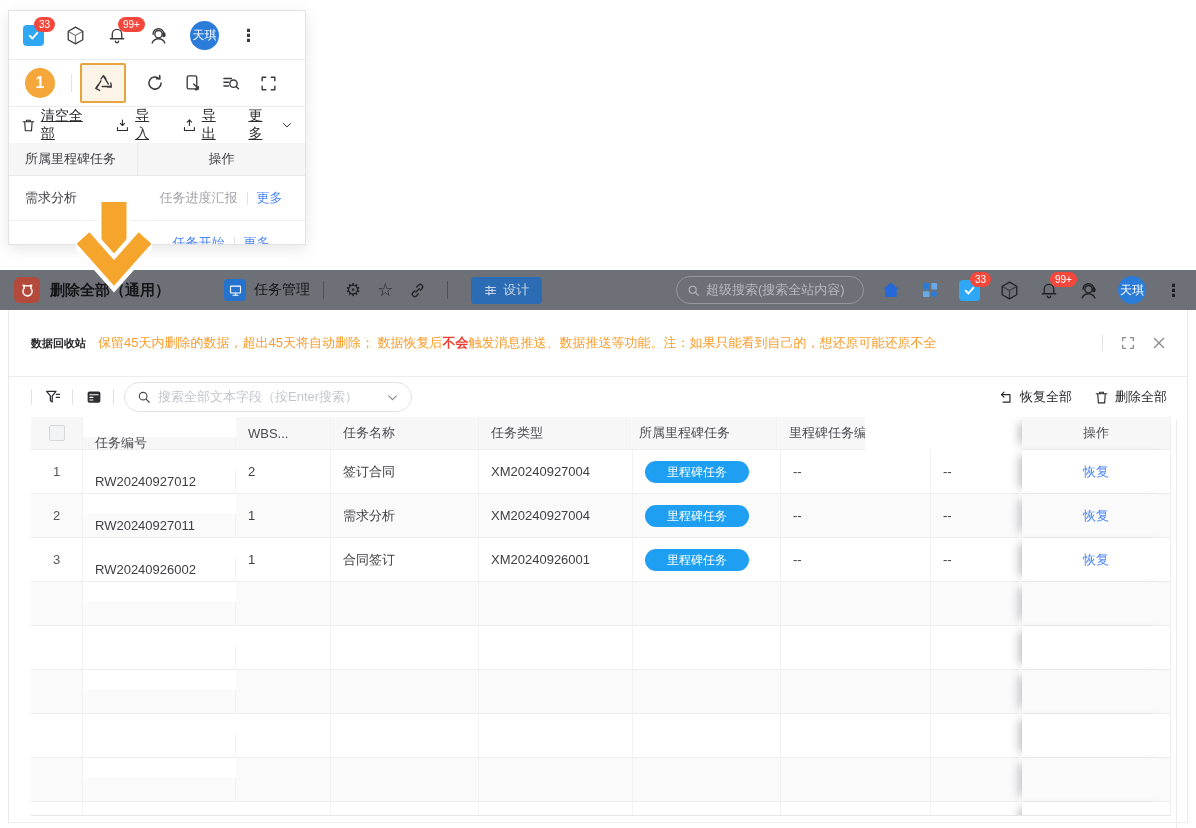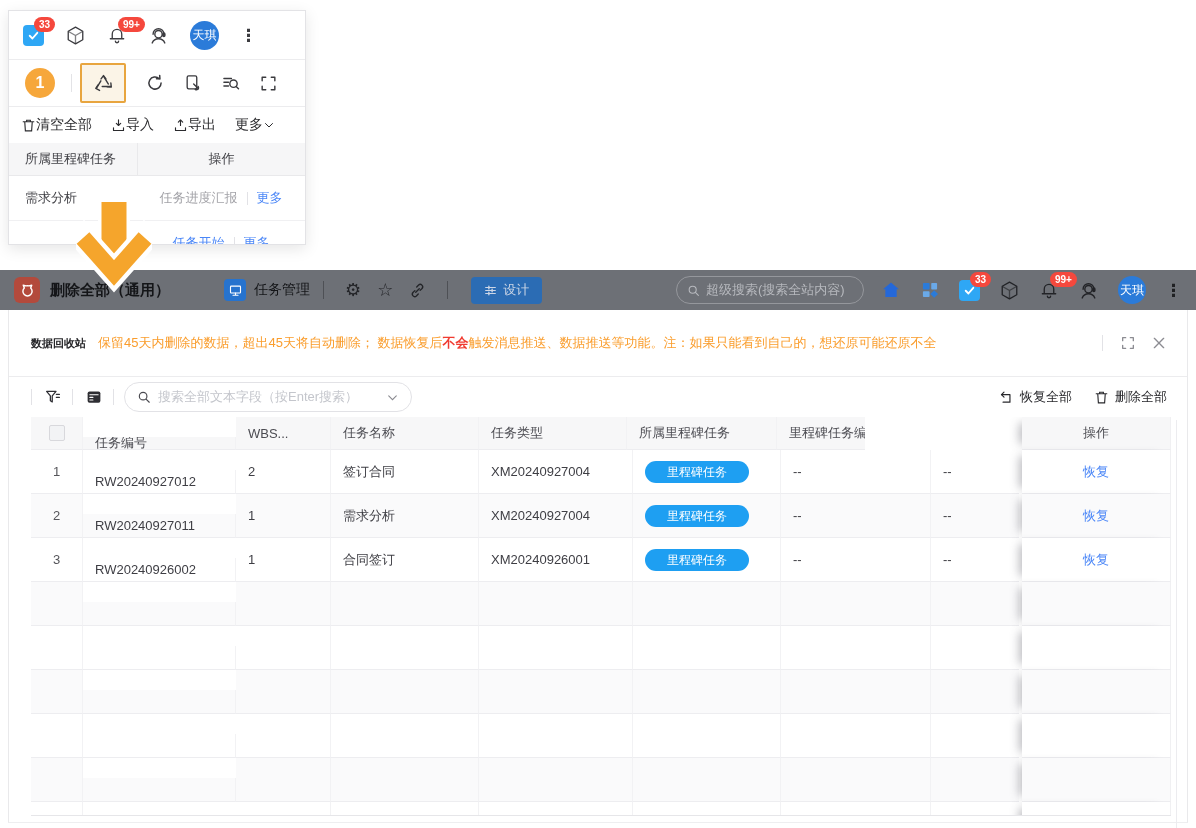--- a/index.html
+++ b/index.html
@@ -4,35 +4,35 @@
 <style>
   html,body{margin:0;padding:0;background:#fff;width:1196px;height:828px;overflow:hidden;
     font-family:"Liberation Sans","DejaVu Sans",sans-serif;-webkit-font-smoothing:antialiased;}
   svg{display:block}
 
   
   #popup{position:absolute;left:8px;top:10px;width:296px;height:233px;background:#fff;
     border:1px solid #e3e3e6;box-shadow:0 4px 14px rgba(0,0,0,.10);overflow:hidden;z-index:20;}
   .p-topbar{height:48px;display:flex;align-items:center;padding:0 14px;gap:21px;border-bottom:1px solid #ececee;}
   .iwrap{position:relative;display:flex;align-items:center;justify-content:center;}
-  .badge{position:absolute;top:-8px;left:11px;background:#f5483d;color:#fff;font-size:10px;font-weight:bold;
+  .badge{position:absolute;top:-8px;left:11px;background:#f5483d;color:#fff;font-size:10px;font-weight:normal;
     height:15px;line-height:15px;padding:0 5px;border-radius:8px;white-space:nowrap;}
   .todo-box{width:21px;height:21px;border-radius:4px;background:#2ea7f5;display:flex;align-items:center;justify-content:center;}
   .avatar{width:29px;height:29px;border-radius:50%;background:#2b7bd9;color:#fff;font-size:12px;
     display:flex;align-items:center;justify-content:center;letter-spacing:0;}
   .kebab{font-size:17px;color:#3c3c40;font-weight:bold;line-height:1;}
   .p-tools{height:46px;display:flex;align-items:center;padding:0 10px;border-bottom:1px solid #ececee;}
   .step-circle{width:30px;height:30px;border-radius:50%;background:#f6a73b;color:#fff;font-size:16px;font-weight:bold;
     display:flex;align-items:center;justify-content:center;margin:0 8px 0 6px;}
   .vdiv{width:1px;height:18px;background:#e3e3e6;margin:0 8px;}
   .hl-box{width:42px;height:36px;border:2px solid #e8a53f;background:#fbf4e7;border-radius:2px;
     display:flex;align-items:center;justify-content:center;margin-right:10px;}
   .p-tools .tool{margin:0 9px;display:flex;align-items:center;}
   .p-actions{height:36px;display:flex;align-items:center;padding:0 12px;gap:19px;font-size:14px;color:#2b2b2e;}
-  .p-actions .act{display:flex;align-items:center;cursor:default;}
+  .p-actions .act{display:flex;align-items:center;gap:5px;cursor:default;text-decoration:underline;}
   .ptable .ph{display:flex;height:32px;background:#f6f6f7;border-bottom:1px solid #e9e9eb;font-size:13px;color:#3f3f44;align-items:center;}
   .ptable .ph .hc1{width:112px;padding-left:16px;border-right:1px solid #e9e9eb;height:100%;display:flex;align-items:center;}
   .ptable .ph .hc2{flex:1;text-align:center;}
   .ptable .pr{display:flex;height:44px;align-items:center;border-bottom:1px solid #f0f0f2;font-size:13px;color:#3f3f44;}
   .ptable .pr .rc1{width:112px;padding-left:16px;}
   .ptable .pr .rc2{flex:1;display:flex;align-items:center;justify-content:center;gap:0;}
   .muted{color:#a3a3a8;} .blue{color:#4a86f7;}
   .opsep{width:1px;height:13px;background:#e2e2e6;margin:0 9px;}
 
   

